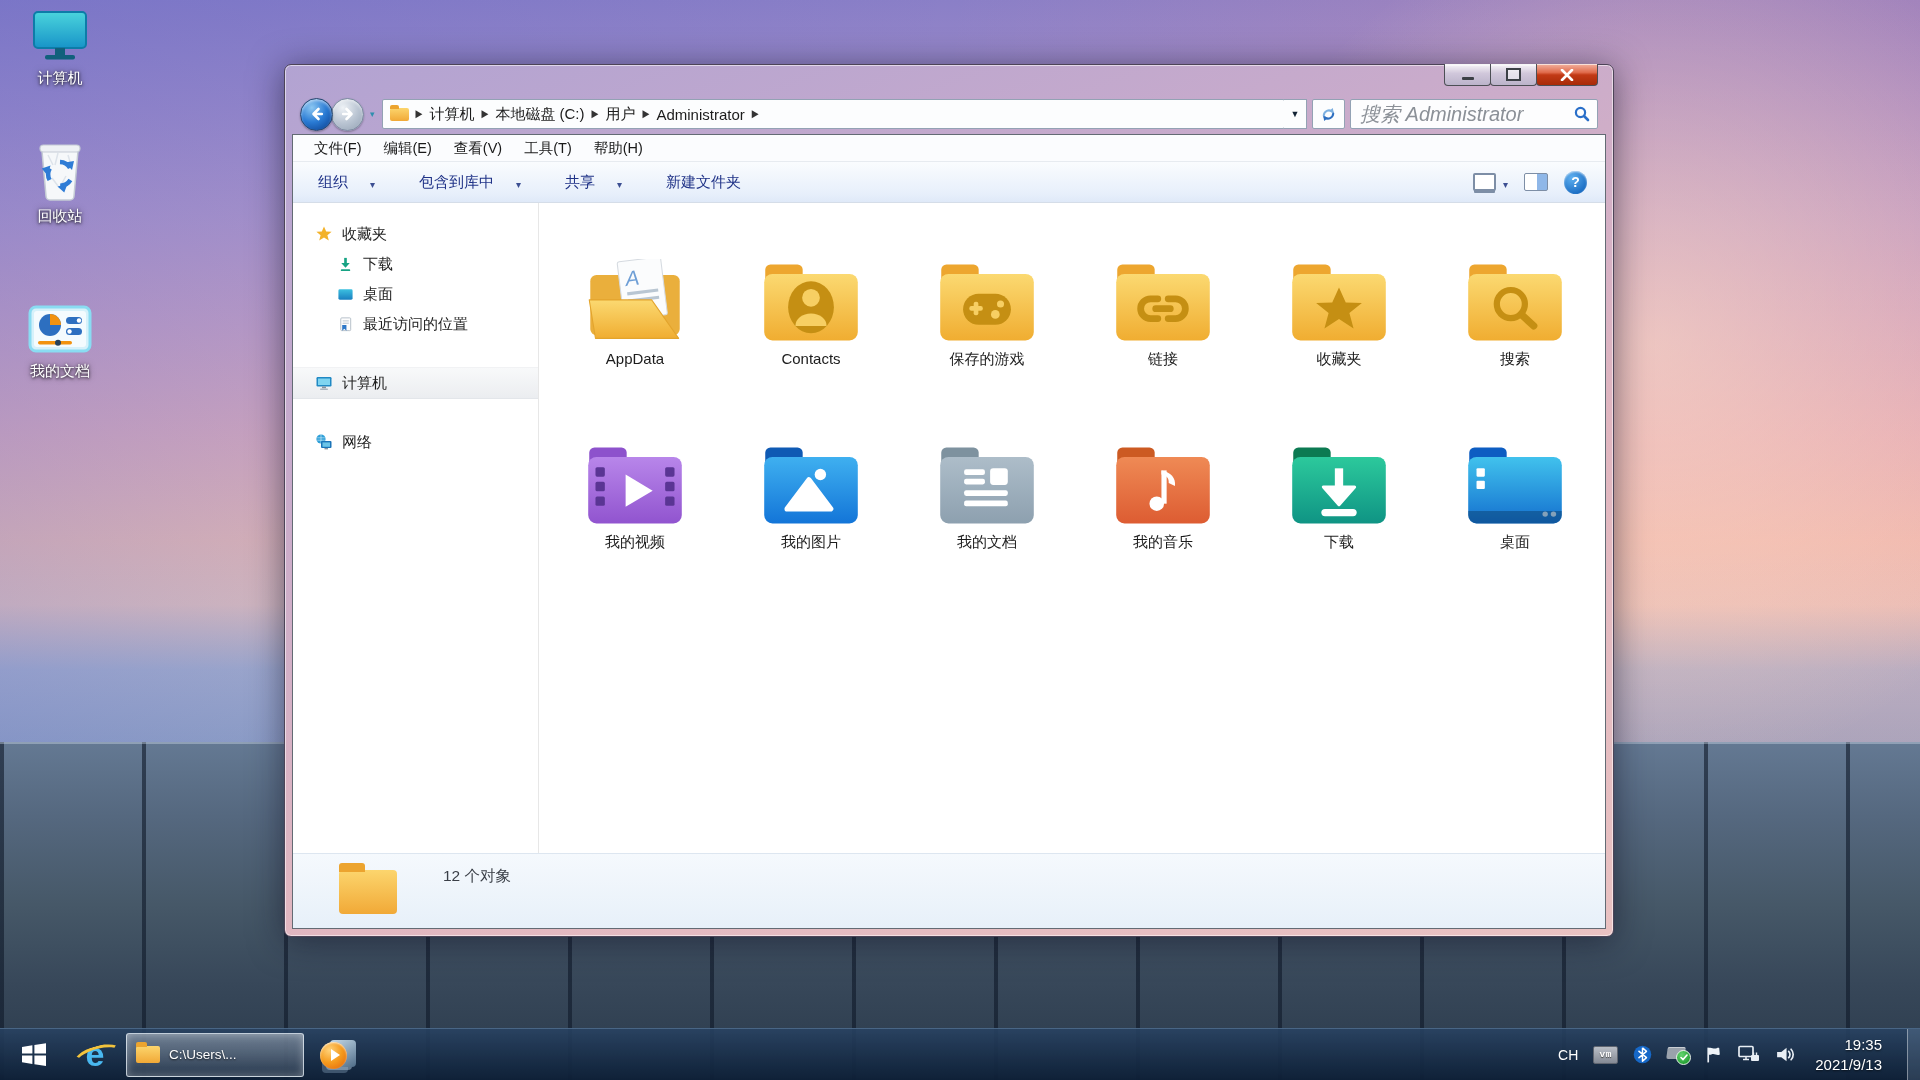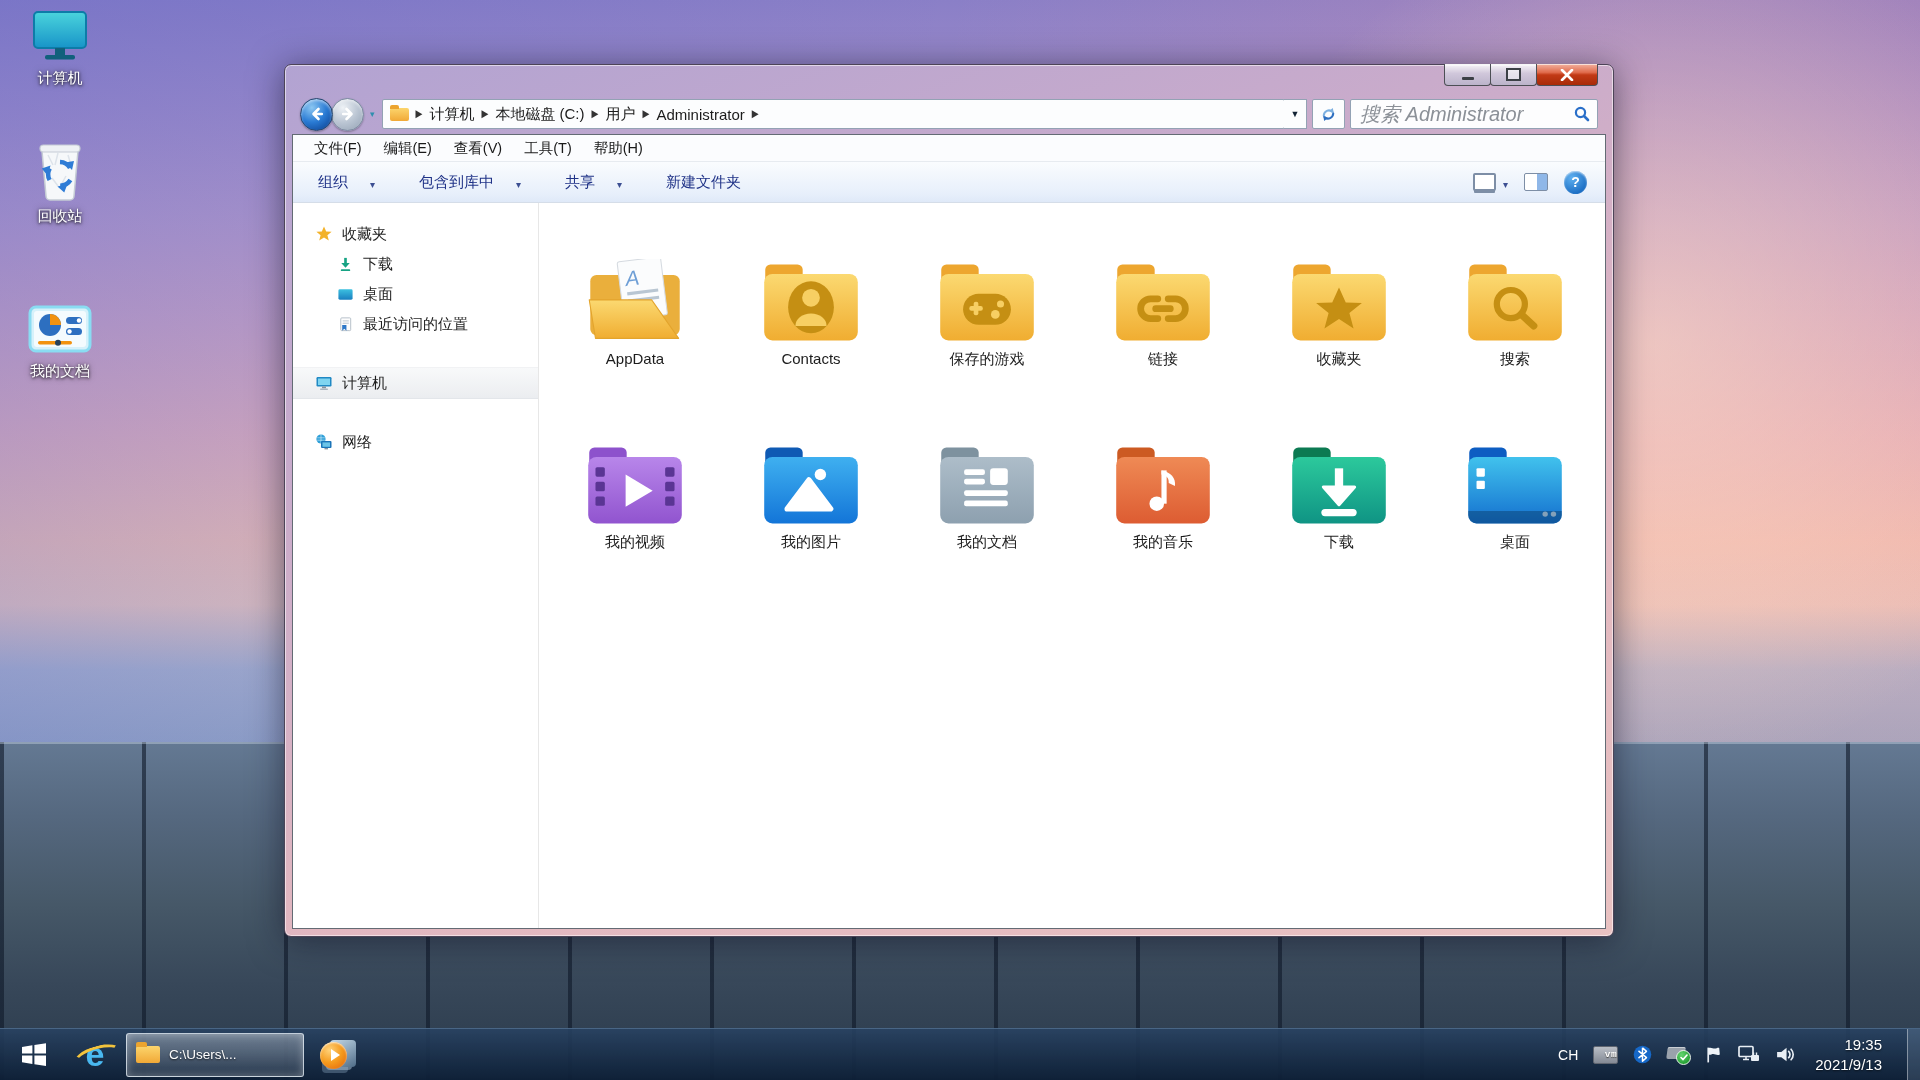--- a/index.html
+++ b/index.html
@@ -126,21 +126,21 @@
   .wmp{position:relative;width:38px;height:36px;}
   .wmp::before{content:"";position:absolute;right:0;top:3px;width:26px;height:27px;border-radius:4px;
       background:linear-gradient(145deg,rgba(215,235,248,.9),rgba(150,190,220,.45));
       box-shadow:-4px 3px 0 rgba(190,215,235,.45),-8px 6px 0 rgba(165,195,222,.3);}
   .wmp-circle{position:absolute;left:2px;top:5px;width:27px;height:27px;border-radius:50%;
       background:radial-gradient(circle at 35% 30%,#ffd27a,#f59b1e 48%,#e2640a 95%);
       display:flex;align-items:center;justify-content:center;box-shadow:inset 0 1px 2px rgba(255,255,255,.8);}
   .wmp-play{width:0;height:0;border-left:9px solid #fff;border-top:6px solid transparent;border-bottom:6px solid transparent;margin-left:3px;}
   .tray{margin-left:auto;display:flex;align-items:center;gap:15px;font-size:14px;}
   .vmbox{width:23px;height:16px;border-radius:2px;border:1px solid #5f6570;
-      background:linear-gradient(#b9bec6,#848a95);display:flex;align-items:center;justify-content:flex-end;
+      background:linear-gradient(#b9bec6,#848a95);display:flex;align-items:center;justify-content:center;
       font-size:9.5px;font-weight:bold;letter-spacing:.5px;color:#fff;font-family:"Liberation Mono",monospace;text-shadow:0 1px 1px #444;}
   .vmtools{position:relative;width:22px;height:18px;}
   .vmtools .card{position:absolute;left:0;top:1px;width:18px;height:12px;background:#9aa2ac;border-radius:2px;transform:skewX(-8deg);box-shadow:inset 0 1px 0 #c9ced4;}
   .vmtools .chk{position:absolute;right:-2px;bottom:-1px;width:13px;height:13px;border-radius:50%;
       background:radial-gradient(circle at 35% 30%,#63d46e,#1f9c30 80%);border:1px solid #e8f5e8;
       display:flex;align-items:center;justify-content:center;}
   .clock{text-align:right;font-size:15px;line-height:1.3;margin-left:4px;text-shadow:0 1px 2px rgba(0,0,0,.6);}
   .show-desk{width:12px;height:51px;margin-left:10px;border-left:1px solid rgba(255,255,255,.4);
       background:rgba(185,210,235,.16);}
 </style>
@@ -537,20 +537,24 @@
             <circle cx="79" cy="69" r="2.6" fill="#e8f6ff"></circle>
             <circle cx="87" cy="69" r="2.6" fill="#e8f6ff"></circle>
             <path d="M5,66 h90 v4 a8,8 0 0 1 -8,8 H13 a8,8 0 0 1 -8,-8 z" fill="rgba(8,58,100,.45)"></path>
           </svg>
           <span class="lbl">桌面</span>
         </div>
 
       </div>
     </div>
 
+    <div class="details">
+      <div class="mfold mf-lg"></div>
+      <span class="dp-text">12 个对象</span>
+    </div>
 
   </div>
 </div>
 
 <div class="taskbar">
 
   <div class="tb-btn tb-start">
     <svg width="30" height="30" viewBox="0 0 30 30">
       <g fill="#fff">
         <path d="M3,7 L13.4,5.3 V13.6 H3 Z"></path>

